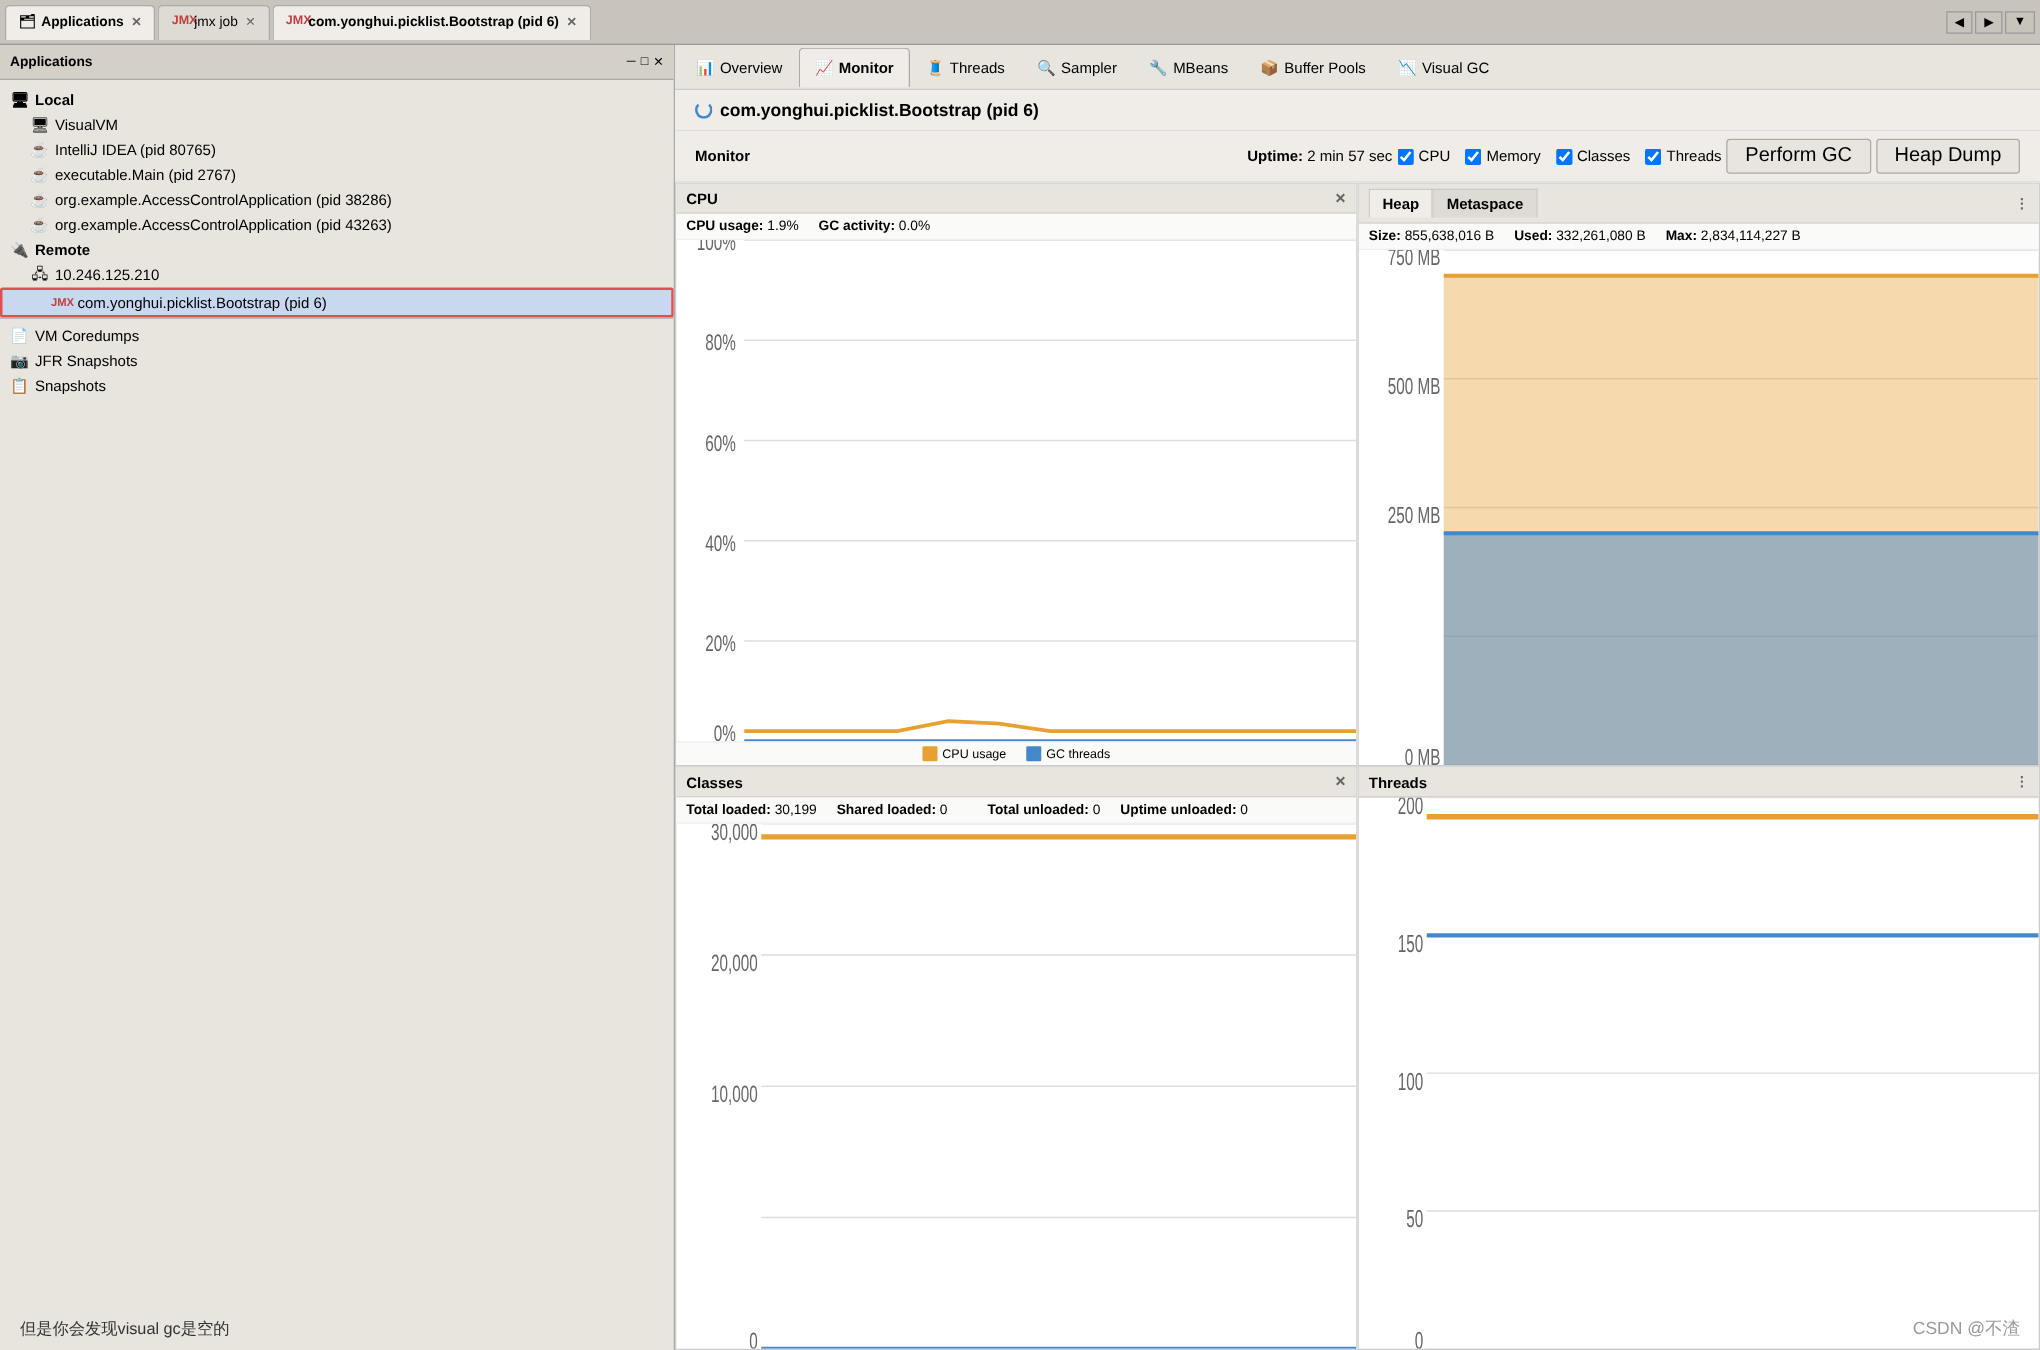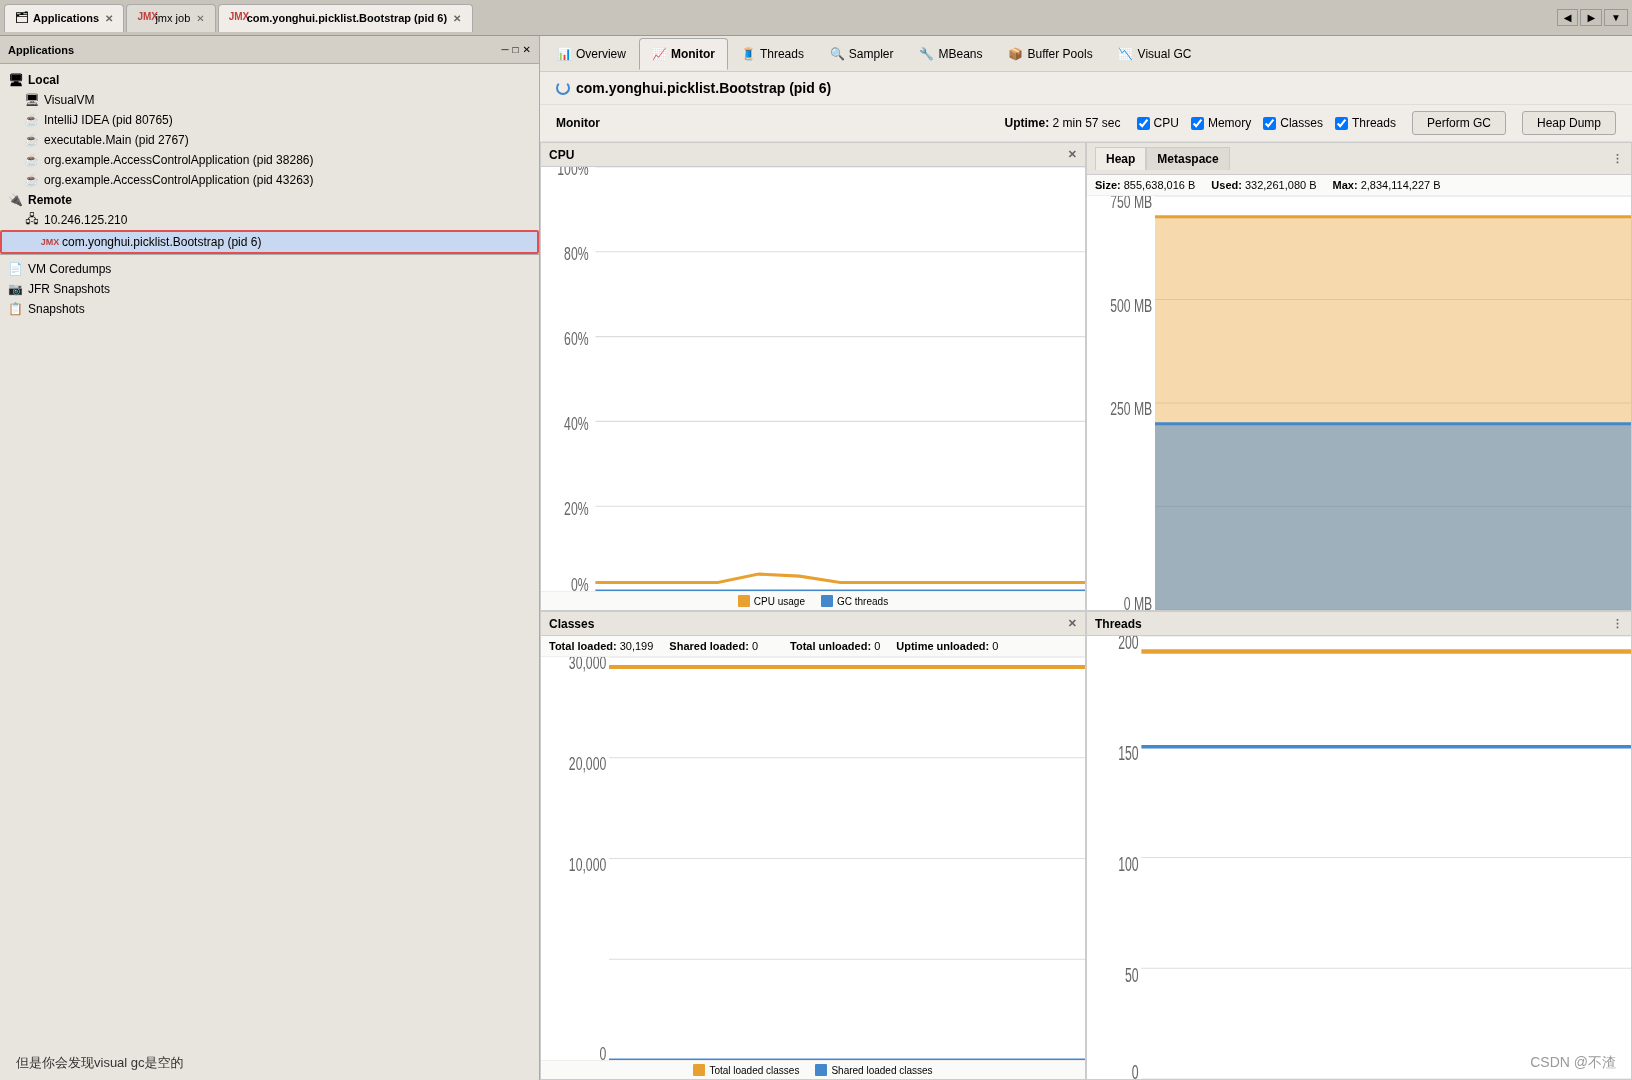--- a/index.html
+++ b/index.html
@@ -201,21 +201,21 @@
     }
     .checkbox-item input { cursor: pointer; }
 
     
     .action-btn {
       padding: 4px 14px;
       background: #e8e4de;
       border: 1px solid #aaa;
       border-radius: 3px;
       cursor: pointer;
-      font-size: 12px;
+      font-size: 16px;
     }
 
     
     .charts-grid {
       display: grid;
       grid-template-columns: 1fr 1fr;
       grid-template-rows: 1fr 1fr;
       flex: 1;
       overflow: hidden;
       gap: 0;
@@ -440,21 +440,21 @@
 
     <div class="title-bar">
       <span class="spin-icon"></span>
       <h2>com.yonghui.picklist.Bootstrap (pid 6)</h2>
     </div>
 
     <div class="info-bar">
       <div class="left">
         <span class="label">Monitor</span>
       </div>
-      <div style="display:flex;align-items:center;gap:16px">
+      <div style="display:flex;align-items:center;gap:4px">
         <span><strong>Uptime:</strong> <span>2 min 57 sec</span></span>
         <div class="checkbox-row">
           <label class="checkbox-item">
             <input type="checkbox" checked="" style="">
             <span>CPU</span>
           </label>
           <label class="checkbox-item">
             <input type="checkbox" checked="" style="">
             <span>Memory</span>
           </label>
@@ -472,20 +472,24 @@
       </div>
     </div>
 
     <div class="charts-grid">
 
       <div class="chart-panel">
         <div class="chart-header">
           <span>CPU</span>
           <span class="close-x">✕</span>
         </div>
+        <div class="chart-stats">
+          <span class="stat"><strong>CPU usage:</strong> <span>1.9%</span></span>
+          <span class="stat"><strong>GC activity:</strong> <span>0.0%</span></span>
+        </div>
         <div class="chart-body">
           <svg class="chart-svg" viewBox="0 0 400 200" preserveAspectRatio="none">
 
             <line x1="40" y1="0" x2="400" y2="0" stroke="#ddd" stroke-width="0.5"></line>
             <line x1="40" y1="40" x2="400" y2="40" stroke="#ddd" stroke-width="0.5"></line>
             <line x1="40" y1="80" x2="400" y2="80" stroke="#ddd" stroke-width="0.5"></line>
             <line x1="40" y1="120" x2="400" y2="120" stroke="#ddd" stroke-width="0.5"></line>
             <line x1="40" y1="160" x2="400" y2="160" stroke="#ddd" stroke-width="0.5"></line>
             <line x1="40" y1="200" x2="400" y2="200" stroke="#ddd" stroke-width="0.5"></line>
 
@@ -583,30 +587,20 @@
             <text x="48" y="200" text-anchor="end" font-size="9" fill="#666">0</text>
 
             <polyline points="50,5 400,5" stroke="#e8a030" stroke-width="2" fill="none"></polyline>
 
             <polyline points="50,200 400,200" stroke="#4488cc" stroke-width="1.5" fill="none"></polyline>
 
             <text x="80" y="215" text-anchor="middle" font-size="9" fill="#666">17:43:26</text>
             <text x="340" y="215" text-anchor="middle" font-size="9" fill="#666">17:43:28</text>
           </svg>
         </div>
-        <div class="chart-legend">
-          <div class="legend-item">
-            <div class="legend-color" style="background:#e8a030"></div>
-            <span>Total loaded classes</span>
-          </div>
-          <div class="legend-item">
-            <div class="legend-color" style="background:#4488cc"></div>
-            <span>Shared loaded classes</span>
-          </div>
-        </div>
       </div>
 
       <div class="chart-panel">
         <div class="chart-header">
           <span>Threads</span>
           <span class="expand-btn" style="margin-left:auto">⋮</span>
         </div>
         <div class="chart-body">
           <svg class="chart-svg" viewBox="0 0 400 200" preserveAspectRatio="none">
 

